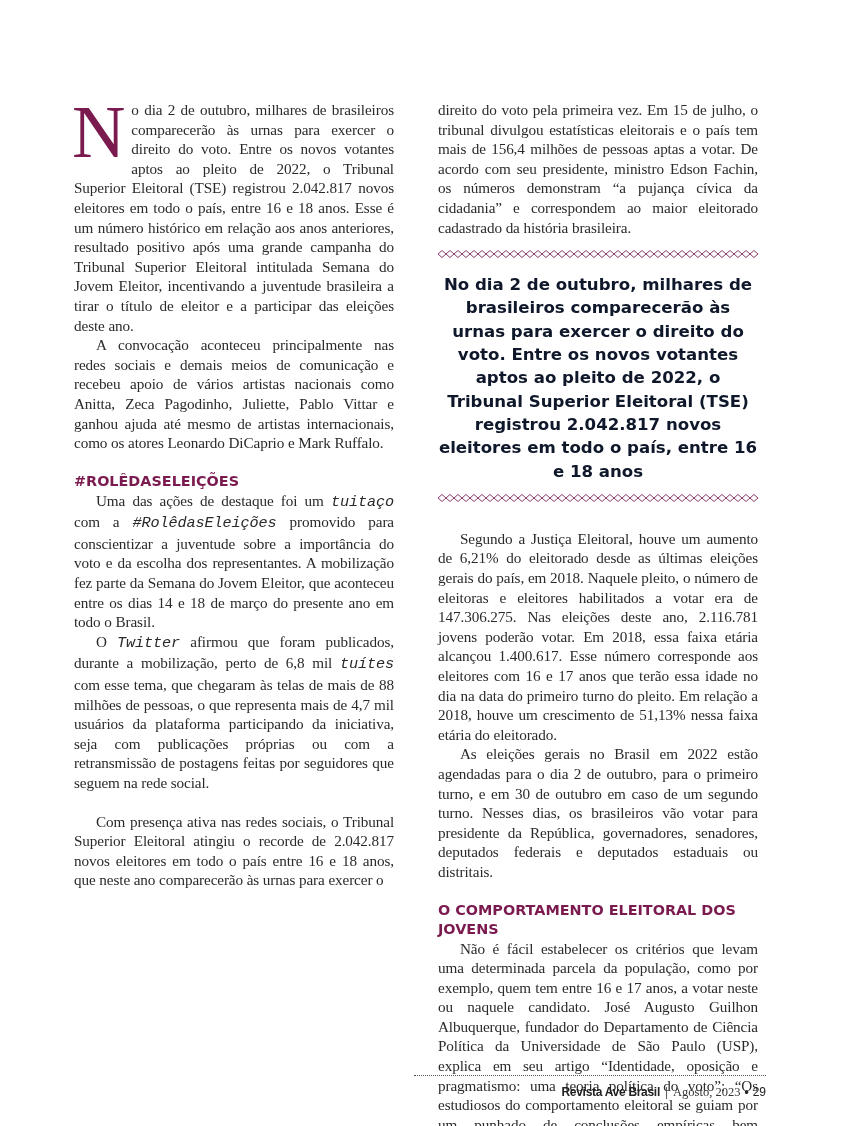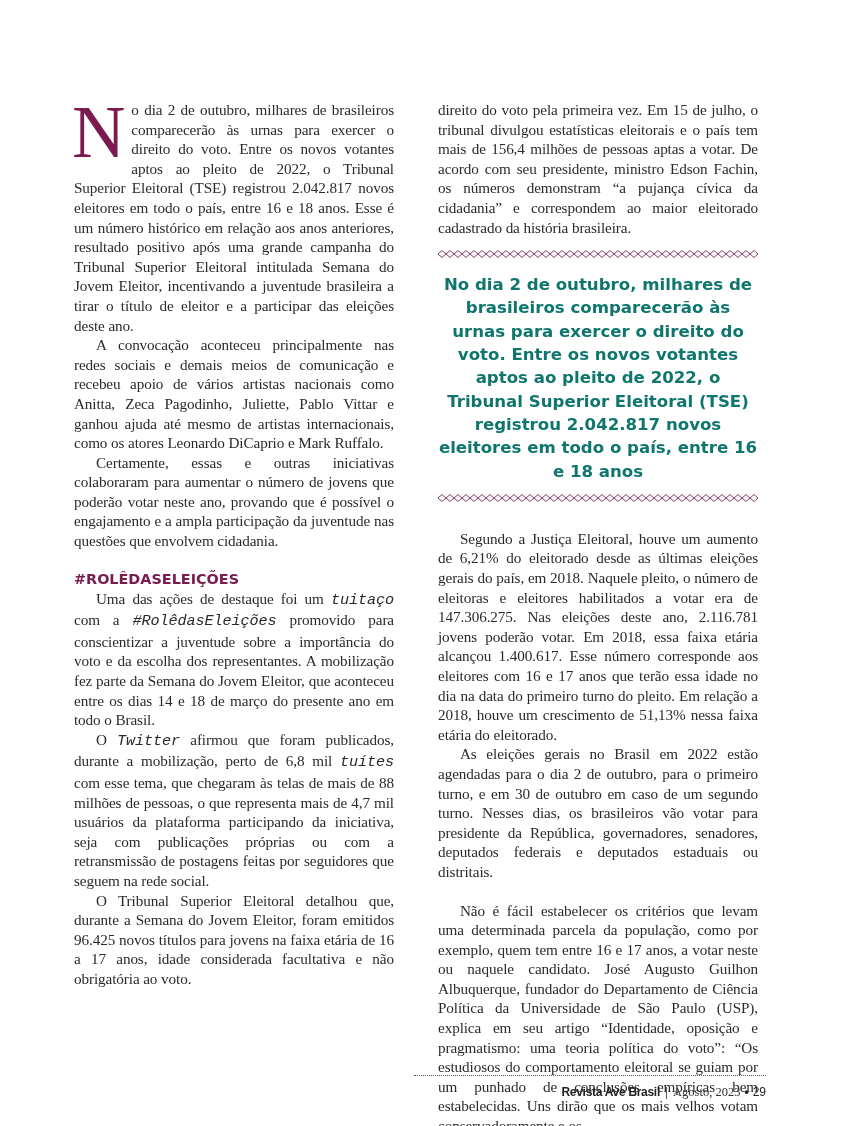--- a/index.html
+++ b/index.html
@@ -7,43 +7,42 @@
   .col { position:absolute; top:100px; width:320px; }
   .col-left { left:74px; }
   .col-right { left:438px; }
   .para { font-family:"Liberation Serif", serif; font-size:15.2px; line-height:19.6px; text-align:justify; margin:0; hyphens:auto; letter-spacing:-0.1px; }
   .indent { text-indent:22px; }
   .dropcap { float:left; font-family:"Liberation Serif", serif; color:#7a1a4e; font-size:74px; line-height:60px; height:58px; margin:2px 6px 0 -2px; font-weight:normal; }
   .heading { font-family:"DejaVu Sans", sans-serif; font-weight:bold; color:#7a1a4e; font-size:14.4px; line-height:19px; margin:0; letter-spacing:0px; }
   .gap { height:19px; }
   .diamonds { height:12px; margin:6px 0; background-image: radial-gradient(circle, transparent 2.2px, transparent 2.3px); position:relative; overflow:hidden; }
   .diamonds svg { display:block; }
-  .pullquote { font-family:"DejaVu Sans", sans-serif; font-weight:bold; color:#0f766e; font-size:16.6px; line-height:23.3px; text-align:center; margin:12px 0 10px 0; }
+  .pullquote { font-family:"DejaVu Sans", sans-serif; font-weight:bold; color:#0f172a; font-size:16.6px; line-height:23.3px; text-align:center; margin:12px 0 10px 0; }
   .footer-rule { position:absolute; left:414px; top:1075px; width:352px; border-top:1px dotted #555; }
   .footer { position:absolute; right:84px; top:1085px; font-size:12px; font-family:"Liberation Sans", sans-serif; color:#222; }
   .footer .mag { font-weight:bold; font-family:"Liberation Sans", sans-serif; letter-spacing:-0.3px; }
   .footer .sep { margin:0 5px; color:#555; }
   .footer .date { font-family:"Liberation Serif", serif; font-size:12.5px; color:#333; }
   .footer .dot { margin:0 4px; font-weight:bold; }
   .footer .page { font-weight:normal; }
   em { font-style:italic;font-family:Liberation Mono, monospace; }
 </style>
 </head>
 <body>
 
 <div class="col col-left">
   <p class="para"><span class="dropcap">N</span><span>o dia 2 de outubro, milhares de brasileiros comparecerão às urnas para exercer o direito do voto. Entre os novos votantes aptos ao pleito de 2022, o Tribunal Superior Eleitoral (TSE) registrou 2.042.817 novos eleitores em todo o país, entre 16 e 18 anos. Esse é um número histórico em relação aos anos anteriores, resultado positivo após uma grande campanha do Tribunal Superior Eleitoral intitulada Semana do Jovem Eleitor, incentivando a juventude brasileira a tirar o título de eleitor e a participar das eleições deste ano.</span></p>
   <p class="para indent">A convocação aconteceu principalmente nas redes sociais e demais meios de comunicação e recebeu apoio de vários artistas nacionais como Anitta, Zeca Pagodinho, Juliette, Pablo Vittar e ganhou ajuda até mesmo de artistas internacionais, como os atores Leonardo DiCaprio e Mark Ruffalo.</p>
-  <p class="para indent">Certamente, essas e outras iniciativas colaboraram para aumentar o número de jovens que poderão votar neste ano, provando que é possível o engajamento e a ampla participação da juventude nas questões que envolvem cidadania.</p>
   <div class="gap"></div>
   <h2 class="heading">#ROLÊDASELEIÇÕES</h2>
   <p class="para indent"><span>Uma das ações de destaque foi um </span><em>tuitaço</em><span> com a </span><em>#RolêdasEleições</em><span> promovido para conscientizar a juventude sobre a importância do voto e da escolha dos representantes. A mobilização fez parte da Semana do Jovem Eleitor, que aconteceu entre os dias 14 e 18 de março do presente ano em todo o Brasil.</span></p>
   <p class="para indent"><span>O </span><em>Twitter</em><span> afirmou que foram publicados, durante a mobilização, perto de 6,8 mil </span><em>tuítes</em><span> com esse tema, que chegaram às telas de mais de 88 milhões de pessoas, o que representa mais de 4,7 mil usuários da plataforma participando da iniciativa, seja com publicações próprias ou com a retransmissão de postagens feitas por seguidores que seguem na rede social.</span></p>
-  <p class="para indent">O Tribunal Superior Eleitoral detalhou que, durante a Semana do Jovem Eleitor, foram emitidos 96.425 novos títulos para jovens na faixa etária de 16 a 17 anos, idade considerada facultativa e não obrigatória ao voto.</p>
   <div class="gap"></div>
+  <p class="para indent">Com presença ativa nas redes sociais, o Tribunal Superior Eleitoral atingiu o recorde de 2.042.817 novos eleitores em todo o país entre 16 e 18 anos, que neste ano comparecerão às urnas para exercer o</p>
 </div>
 
 <div class="col col-right">
   <p class="para">direito do voto pela primeira vez. Em 15 de julho, o tribunal divulgou estatísticas eleitorais e o país tem mais de 156,4 milhões de pessoas aptas a votar. De acordo com seu presidente, ministro Edson Fachin, os números demonstram “a pujança cívica da cidadania” e correspondem ao maior eleitorado cadastrado da história brasileira.</p>
   <div class="diamonds" style="margin-top:12px;">
     <svg width="320" height="10" xmlns="http://www.w3.org/2000/svg">
       <defs>
         <pattern id="dia1" width="8" height="10" patternUnits="userSpaceOnUse">
           <path d="M0 5 L4 1.5 L8 5 L4 8.5 Z" fill="none" stroke="#8a3a6a" stroke-width="1"></path>
         </pattern>
@@ -59,19 +58,20 @@
           <path d="M0 5 L4 1.5 L8 5 L4 8.5 Z" fill="none" stroke="#8a3a6a" stroke-width="1"></path>
         </pattern>
       </defs>
       <rect width="320" height="10" fill="url(#dia2)"></rect>
     </svg>
   </div>
   <div style="height:18px;"></div>
   <p class="para indent">Segundo a Justiça Eleitoral, houve um aumento de 6,21% do eleitorado desde as últimas eleições gerais do país, em 2018. Naquele pleito, o número de eleitoras e eleitores habilitados a votar era de 147.306.275. Nas eleições deste ano, 2.116.781 jovens poderão votar. Em 2018, essa faixa etária alcançou 1.400.617. Esse número corresponde aos eleitores com 16 e 17 anos que terão essa idade no dia na data do primeiro turno do pleito. Em relação a 2018, houve um crescimento de 51,13% nessa faixa etária do eleitorado.</p>
   <p class="para indent">As eleições gerais no Brasil em 2022 estão agendadas para o dia 2 de outubro, para o primeiro turno, e em 30 de outubro em caso de um segundo turno. Nesses dias, os brasileiros vão votar para presidente da República, governadores, senadores, deputados federais e deputados estaduais ou distritais.</p>
   <div class="gap"></div>
+  <h2 class="heading">O COMPORTAMENTO ELEITORAL DOS JOVENS</h2>
   <p class="para indent">Não é fácil estabelecer os critérios que levam uma determinada parcela da população, como por exemplo, quem tem entre 16 e 17 anos, a votar neste ou naquele candidato. José Augusto Guilhon Albuquerque, fundador do Departamento de Ciência Política da Universidade de São Paulo (USP), explica em seu artigo “Identidade, oposição e pragmatismo: uma teoria política do voto”: “Os estudiosos do comportamento eleitoral se guiam por um punhado de conclusões empíricas bem estabelecidas. Uns dirão que os mais velhos votam conservadoramente e os</p>
 </div>
 
 <div class="footer-rule"></div>
 <div class="footer">
   <span class="mag">Revista Ave Brasil</span><span class="sep">|</span><span class="date">Agosto, 2023</span><span class="dot">•</span><span class="page">29</span>
 </div>
 
 </body></html>

